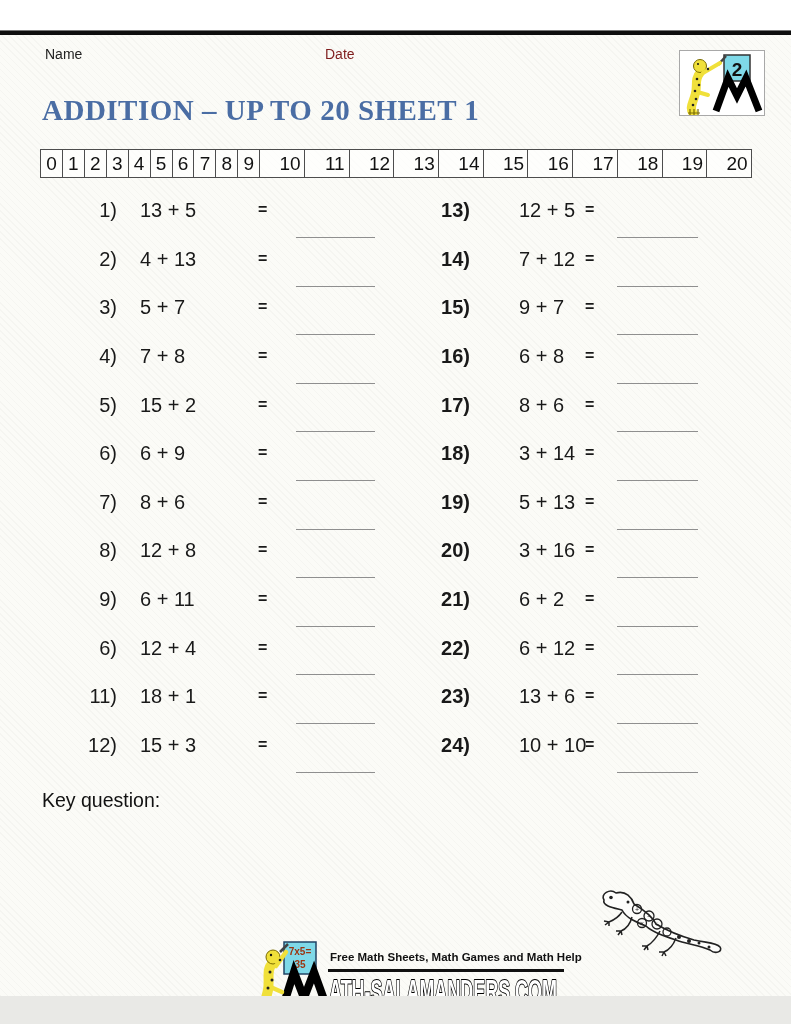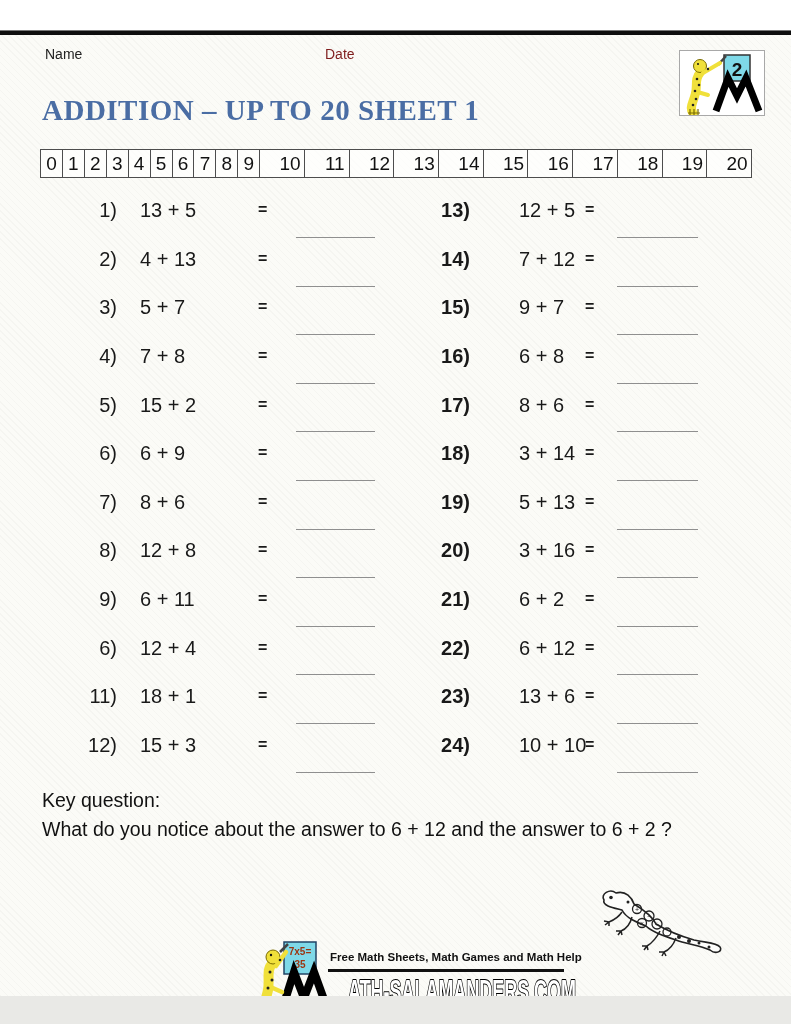--- a/index.html
+++ b/index.html
@@ -57,21 +57,21 @@
   .col-right .ans { left:217px; width:81px; }
 
   .key-question { position:absolute; left:42px; top:786px; font-size:19.5px; line-height:29px; color:#111; }
 
   .gecko { position:absolute; left:592px; top:886px; }
 
   .footer-salamander { position:absolute; left:256px; top:940px; }
   .footer-tagline { position:absolute; left:330px; top:951px; width:232px;
     text-align:center; font-size:11.5px; font-weight:bold; color:#111; white-space:nowrap; }
   .footer-rule { position:absolute; left:328px; top:969px; width:236px; height:3px; background:#111; }
-  .footer-wordmark { position:absolute; left:348px; top:971px; }
+  .footer-wordmark { position:absolute; left:329px; top:971px; }
 </style>
 </head>
 <body>
 
 <div class="page" style="--title-blue: #4a6da4; --sal-yellow: #f0e03a; --sign-cyan: #7fd9e8; --sign-red: #9c3511;">
 
   <div class="topstrip"></div>
   <div class="top-rule"></div>
 
   <span class="name-label">Name</span>
@@ -296,21 +296,20 @@
     <div class="prob">
       <span class="num">24)</span>
       <span class="expr">10 + 10</span>
       <span class="eq">=</span>
       <span class="ans"></span>
     </div>
   </div>
 
   <div class="key-question">
     <div>Key question:</div>
-    <div>What do you notice about the answer to 6 + 12 and the answer to 6 + 2 ?</div>
   </div>
 
   <div class="gecko">
     <svg width="140" height="82" viewBox="0 0 140 82">
       <path d="M12 14 C8 8, 18 2, 24 7 C34 4, 40 12, 42 18 C52 24, 60 30, 64 38 C74 44, 88 50, 102 54 C114 57, 124 56, 128 61 C131 65, 124 69, 118 64 C108 59, 94 58, 84 54 C72 50, 60 46, 54 40 C44 36, 34 32, 30 24 C22 22, 10 20, 12 14 Z" fill="#fdfdfb" stroke="#222" stroke-width="1.6" stroke-linejoin="round"></path>
       <circle cx="19" cy="11.5" r="1.8" fill="#222"></circle>
 
       <path d="M30 26 C26 32, 22 34, 17 36 M17 36 l-5 -1 M17 36 l-4 3 M17 36 l0 4" fill="none" stroke="#222" stroke-width="1.5"></path>
       <path d="M40 31 C38 39, 34 43, 29 45 M29 45 l-5 0 M29 45 l-3 4 M29 45 l1 4" fill="none" stroke="#222" stroke-width="1.5"></path>
       <path d="M68 45 C64 53, 60 57, 55 60 M55 60 l-5 0 M55 60 l-3 4 M55 60 l1 4" fill="none" stroke="#222" stroke-width="1.5"></path>

